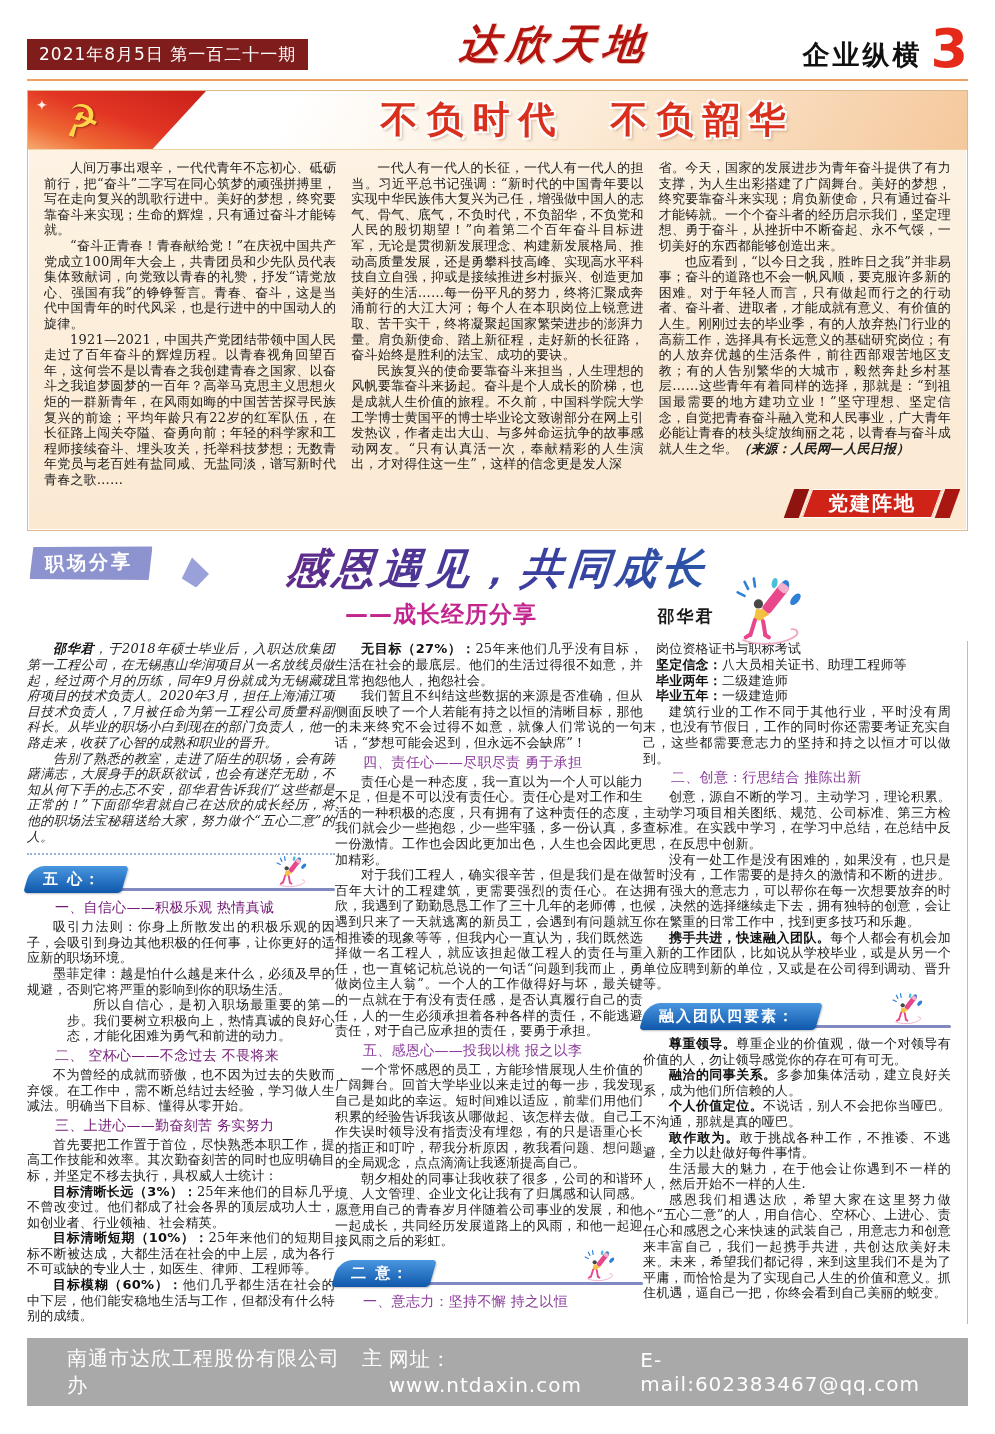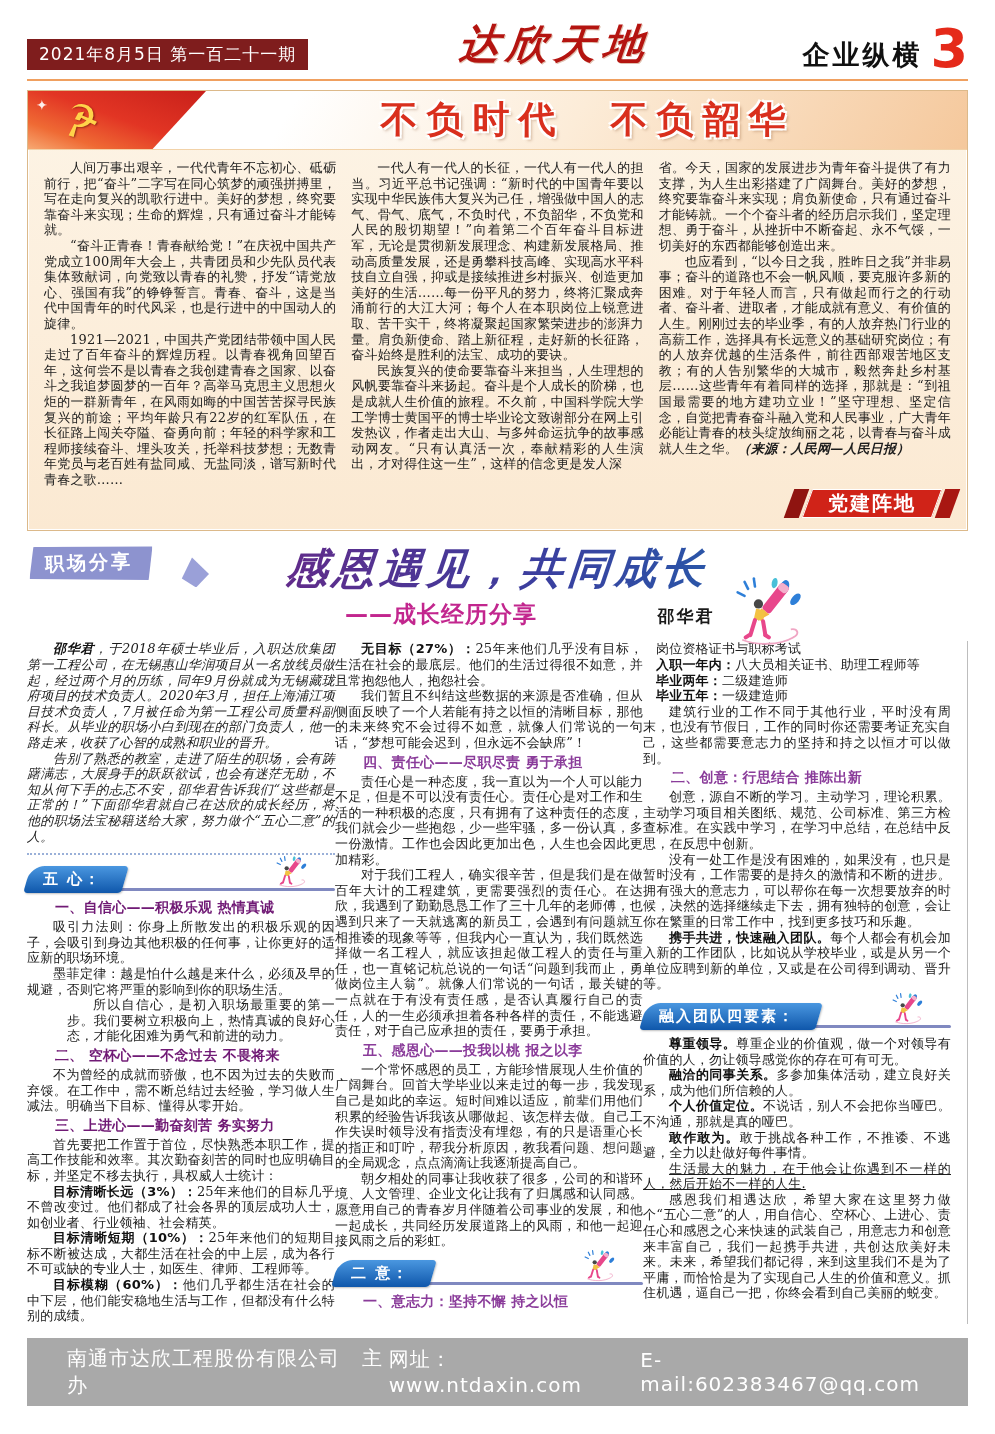--- a/index.html
+++ b/index.html
@@ -41,21 +41,21 @@
   .pj-tri.r{background:#a81712;margin-left:3px;}
   .pj-core{background:#d02318;transform:skewX(-20deg);margin-left:3px;display:flex;align-items:center;
            padding:0 20px;border:1px solid #fff;}
   .pj-core span{display:inline-block;transform:skewX(20deg);color:#fff;font-weight:bold;font-size:20px;
                 font-family:"DejaVu Sans","Liberation Sans",sans-serif;letter-spacing:2px;}
   
   .para{margin:0;font-size:13px;line-height:1.2;text-align:justify;color:#1c1c1c;letter-spacing:.2px;}
   .para .lead{font-family:"DejaVu Sans","Liberation Sans",sans-serif;font-weight:bold;color:#111;}
   .kai{font-style:italic;}
   .para .tail{font-weight:bold;}
-  .subhead{margin:3px 0 2px;font-family:"DejaVu Sans","Liberation Sans",sans-serif;font-weight:bold;
+  .subhead{margin:3px 0 2px;font-family:"DejaVu Sans","Liberation Sans",sans-serif;font-weight:normal;
            font-size:14px;text-indent:2em;letter-spacing:.3px;}
   .c-blue{color:#701a75;}
   .c-purple{color:#8a3c9a;}
   .dotline{border-top:2px dotted #9ab0d8;margin:9px 0 7px;}
   .secbar{position:relative;height:32px;margin:7px 0 5px;}
   .bar-line{position:absolute;left:0;right:0;bottom:3px;height:3px;background:#8089c0;border-radius:2px;}
   .pill{position:absolute;left:0;bottom:1px;background:linear-gradient(180deg,#4a97e0 0%,#0f57ab 100%);
         transform:skewX(-16deg);border-radius:14px 4px 4px 4px;padding:3px 24px 4px 16px;box-shadow:1px 1px 2px rgba(0,0,0,.25);}
   .pill-in{display:inline-block;transform:skewX(16deg);color:#fff;font-weight:bold;font-size:15px;
            font-family:"DejaVu Sans","Liberation Sans",sans-serif;letter-spacing:2px;white-space:nowrap;}
@@ -214,21 +214,21 @@
           <p class="para" style="text-indent: 2em;">首先要把工作置于首位，尽快熟悉本职工作，提高工作技能和效率。其次勤奋刻苦的同时也应明确目标，并坚定不移去执行，具权威人士统计：</p>
           <p class="para" style="text-indent: 2em;"><b class="lead">目标清晰长远（3%）：</b>25年来他们的目标几乎不曾改变过。他们都成了社会各界的顶层成功人士，如创业者、行业领袖、社会精英。</p>
           <p class="para" style="text-indent: 2em;"><b class="lead">目标清晰短期（10%）：</b>25年来他们的短期目标不断被达成，大都生活在社会的中上层，成为各行不可或缺的专业人士，如医生、律师、工程师等。</p>
           <p class="para" style="text-indent: 2em;"><b class="lead">目标模糊（60%）：</b>他们几乎都生活在社会的中下层，他们能安稳地生活与工作，但都没有什么特别的成绩。</p>
         </div>
       <div class="col">
           <p class="para" style="text-indent: 2em;"><b class="lead">无目标（27%）：</b>25年来他们几乎没有目标，生活在社会的最底层。他们的生活过得很不如意，并且常抱怨他人，抱怨社会。</p>
           <p class="para" style="text-indent: 2em;">我们暂且不纠结这些数据的来源是否准确，但从侧面反映了一个人若能有持之以恒的清晰目标，那他的未来终究不会过得不如意，就像人们常说的一句话，“梦想可能会迟到，但永远不会缺席”！</p>
           <p class="subhead c-purple">四、责任心——尽职尽责  勇于承担</p>
           <p class="para" style="text-indent: 2em;">责任心是一种态度，我一直以为一个人可以能力不足，但是不可以没有责任心。责任心是对工作和生活的一种积极的态度，只有拥有了这种责任的态度，我们就会少一些抱怨，少一些牢骚，多一份认真，多一份激情。工作也会因此更加出色，人生也会因此更加精彩。</p>
-          <p class="para" style="text-indent: 2em;">对于我们工程人，确实很辛苦，但是我们是在做百年大计的工程建筑，更需要强烈的责任心。在达欣，我遇到了勤勤恳恳工作了三十几年的老师傅，也遇到只来了一天就逃离的新员工，会遇到有问题就互相推诿的现象等等，但我内心一直认为，我们既然选择做一名工程人，就应该担起做工程人的责任与重任，也一直铭记杭总说的一句话“问题到我而止，勇做岗位主人翁”。就像人们常说的一句话，最关键的一点就在于有没有责任感，是否认真履行自己的责任，人的一生必须承担着各种各样的责任，不能逃避责任，对于自己应承担的责任，要勇于承担。</p>
+          <p class="para" style="text-indent: 2em;">对于我们工程人，确实很辛苦，但是我们是在做百年大计的工程建筑，更需要强烈的责任心。在达欣，我遇到了勤勤恳恳工作了三十几年的老师傅，也遇到只来了一天就逃离的新员工，会遇到有问题就互相推诿的现象等等，但我内心一直认为，我们既然选择做一名工程人，就应该担起做工程人的责任与重任，也一直铭记杭总说的一句话“问题到我而止，勇做岗位主人翁”。一个人的工作做得好与坏，最关键的一点就在于有没有责任感，是否认真履行自己的责任，人的一生必须承担着各种各样的责任，不能逃避责任，对于自己应承担的责任，要勇于承担。</p>
           <p class="subhead c-purple">五、感恩心——投我以桃  报之以李</p>
           <p class="para" style="text-indent: 2em;">一个常怀感恩的员工，方能珍惜展现人生价值的广阔舞台。回首大学毕业以来走过的每一步，我发现自己是如此的幸运。短时间难以适应，前辈们用他们积累的经验告诉我该从哪做起、该怎样去做。自己工作失误时领导没有指责没有埋怨，有的只是语重心长的指正和叮咛，帮我分析原因，教我看问题、想问题的全局观念，点点滴滴让我逐渐提高自己。</p>
           <p class="para" style="text-indent: 2em;">朝夕相处的同事让我收获了很多，公司的和谐环境、人文管理、企业文化让我有了归属感和认同感。愿意用自己的青春岁月伴随着公司事业的发展，和他一起成长，共同经历发展道路上的风雨，和他一起迎接风雨之后的彩虹。</p>
           <div class="secbar">
             <span class="bar-line"></span>
             <span class="pill"><span class="pill-in">二 意：</span></span>
             <span class="dancer sm">
               <svg viewBox="0 0 64 64" xmlns="http://www.w3.org/2000/svg">
                 <g stroke="#2e7fd8" stroke-width="2.2" stroke-linecap="round">
                   <line x1="10" y1="6" x2="13" y2="12"></line>
@@ -249,21 +249,21 @@
                 <path d="M19 39 L15 52 M26 40 L28 52" stroke="#e8478b" stroke-width="3.5" stroke-linecap="round" fill="none"></path>
                 <path d="M14 52 L11 54 M28 52 L31 54" stroke="#e8478b" stroke-width="3.5" stroke-linecap="round"></path>
                 <path d="M8 56 C 20 61, 40 61, 52 54 C 58 51, 56 46, 50 47" stroke="#f0a6c4" stroke-width="1.6" fill="none"></path>
               </svg>
             </span>
           </div>
           <p class="subhead c-purple">一、意志力：坚持不懈  持之以恒</p>
         </div>
       <div class="col">
           <p class="para" style="text-indent: 1em;">岗位资格证书与职称考试</p>
-          <p class="para" style="text-indent: 1em;"><b class="lead">入职一年内：</b>八大员相关证书、助理工程师等</p>
+          <p class="para" style="text-indent: 1em;"><b class="lead">坚定信念：</b>八大员相关证书、助理工程师等</p>
           <p class="para" style="text-indent: 1em;"><b class="lead">毕业两年：</b>二级建造师</p>
           <p class="para" style="text-indent: 1em;"><b class="lead">毕业五年：</b>一级建造师</p>
           <p class="para" style="text-indent: 2em;">建筑行业的工作不同于其他行业，平时没有周末，也没有节假日，工作的同时你还需要考证充实自己，这些都需要意志力的坚持和持之以恒才可以做到。</p>
           <p class="subhead c-purple">二、创意：行思结合  推陈出新</p>
           <p class="para" style="text-indent: 2em;">创意，源自不断的学习。主动学习，理论积累。主动学习项目相关图纸、规范、公司标准、第三方检查标准。在实践中学习，在学习中总结，在总结中反思，在反思中创新。</p>
           <p class="para" style="text-indent: 2em;">没有一处工作是没有困难的，如果没有，也只是暂时没有，工作需要的是持久的激情和不断的进步。拥有强大的意志力，可以帮你在每一次想要放弃的时候，决然的选择继续走下去，拥有独特的创意，会让你在繁重的日常工作中，找到更多技巧和乐趣。</p>
           <p class="para" style="text-indent: 2em;"><b class="lead">携手共进，快速融入团队。</b>每个人都会有机会加入新的工作团队，比如说从学校毕业，或是从另一个单位应聘到新的单位，又或是在公司得到调动、晋升等。</p>
           <div class="secbar">
             <span class="bar-line"></span>
             <span class="pill"><span class="pill-in">融入团队四要素：</span></span>
@@ -288,21 +288,21 @@
                 <path d="M19 39 L15 52 M26 40 L28 52" stroke="#e8478b" stroke-width="3.5" stroke-linecap="round" fill="none"></path>
                 <path d="M14 52 L11 54 M28 52 L31 54" stroke="#e8478b" stroke-width="3.5" stroke-linecap="round"></path>
                 <path d="M8 56 C 20 61, 40 61, 52 54 C 58 51, 56 46, 50 47" stroke="#f0a6c4" stroke-width="1.6" fill="none"></path>
               </svg>
             </span>
           </div>
           <p class="para" style="text-indent: 2em;"><b class="lead">尊重领导。</b>尊重企业的价值观，做一个对领导有价值的人，勿让领导感觉你的存在可有可无。</p>
           <p class="para" style="text-indent: 2em;"><b class="lead">融洽的同事关系。</b>多参加集体活动，建立良好关系，成为他们所信赖的人。</p>
           <p class="para" style="text-indent: 2em;"><b class="lead">个人价值定位。</b>不说话，别人不会把你当哑巴。不沟通，那就是真的哑巴。</p>
           <p class="para" style="text-indent: 2em;"><b class="lead">敢作敢为。</b>敢于挑战各种工作，不推诿、不逃避，全力以赴做好每件事情。</p>
-          <p class="para" style="text-indent: 2em; text-decoration: underline;">生活最大的魅力，在于他会让你遇到不一样的人，然后开始不一样的人生.</p>
+          <p class="para" style="text-indent: 2em;">生活最大的魅力，在于他会让你遇到不一样的人，然后开始不一样的人生.</p>
           <p class="para" style="text-indent: 2em;">感恩我们相遇达欣，希望大家在这里努力做个“五心二意”的人，用自信心、空杯心、上进心、责任心和感恩之心来快速的武装自己，用意志力和创意来丰富自己，我们一起携手共进，共创达欣美好未来。未来，希望我们都记得，来到这里我们不是为了平庸，而恰恰是为了实现自己人生的价值和意义。抓住机遇，逼自己一把，你终会看到自己美丽的蜕变。</p>
         </div>
     </div>
   </section>
 
   <footer class="footbar">
     <span>
       <b>南通市达欣工程股份有限公司</b>&nbsp;&nbsp;&nbsp;<b>主办</b>
     </span>
     <span>网址： www.ntdaxin.com</span>

